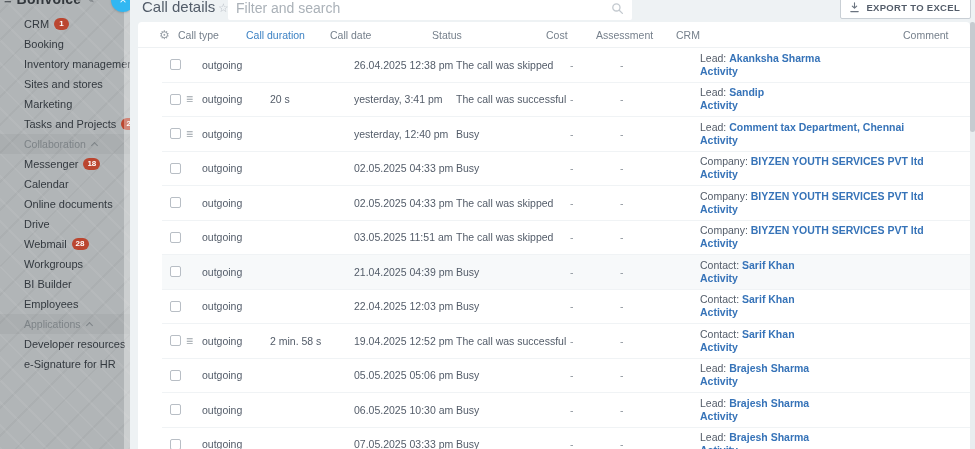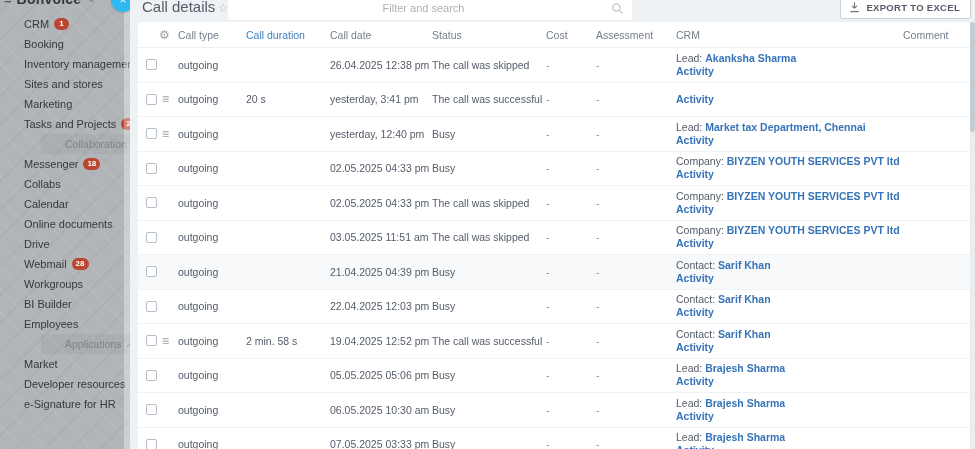--- a/index.html
+++ b/index.html
@@ -26,62 +26,61 @@
   .logo-title { font-size:14px; font-weight:bold; letter-spacing:.2px; }
   .logo-edit { font-size:10px; color:#6a7075; }
   .collapse-btn {
     position:absolute; left:111px; top:-12px; width:24px; height:24px; border-radius:50%;
     background:#31b7f2; border:none; color:#fff; font-size:12px; line-height:22px; text-align:center;
     cursor:pointer; box-shadow:0 1px 2px rgba(0,0,0,.15); z-index:5;
   }
   .nav { padding-top:3px; }
   .sb-item { display:flex; align-items:center; height:20px; padding-left:24px; cursor:pointer; }
   .sb-item .sb-label { font-size:11px; color:#33393f; white-space:nowrap; }
-  .sb-section { display:flex; align-items:center; height:20px; padding-left:24px; background:rgba(0,0,0,.035); cursor:pointer;margin-left:41px; }
+  .sb-section { display:flex; align-items:center; height:20px; padding-left:24px; background:rgba(0,0,0,.035); cursor:pointer; }
   .sb-section .sb-label { font-size:10.5px; color:#7d8387; white-space:nowrap; }
   .chev { width:5px; height:5px; border-left:1px solid #7d8387; border-top:1px solid #7d8387; transform:rotate(45deg); margin-left:6px; margin-top:2px; }
   .badge {
     margin-left:5px; min-width:15px; height:12px; padding:0 4px; border-radius:7px;
     background:#bb4630; color:#fff; font-size:8px; font-weight:bold; line-height:12px; text-align:center;
   }
 
   
   .main { position:relative; flex:1; height:449px; }
   .topbar { position:relative; height:26px; }
   .page-title { position:absolute; left:12px; top:-2px; font-size:15px; font-weight:400; color:#525c69; white-space:nowrap; }
   .star-icon { position:absolute; left:88px; top:1px; font-size:12px; color:#b9bfc6; cursor:pointer; }
   .filterbox {
     position:absolute; left:98px; top:-4px; width:404px; height:24px; background:#fff;
     border-radius:2px; display:flex; align-items:center; padding:0 8px;
   }
   .filterbox input {
-    flex:1; border:none; outline:none; font-size:11px; color:#535c69; background:transparent;
+    flex:1; border:none; outline:none; font-size:14px; color:#535c69; background:transparent;
     font-family:"Liberation Sans", sans-serif;
-    text-align:center;
   }
   .filterbox input::placeholder { color:#aab1b8; }
   .export-btn {
     position:absolute; right:4px; top:-4px; height:23px; padding:0 10px 0 8px;
     background:#fff; border:1px solid #c9cfd5; border-radius:2px; display:flex; align-items:center; gap:6px;
     font-size:9.5px; font-weight:bold; letter-spacing:.3px; color:#535c69; cursor:pointer;
     font-family:"Liberation Sans", sans-serif;
   }
 
   
   .table-card {
     position:absolute; left:8px; top:22px; width:832px; height:427px;
     background:#fff; border-radius:4px 4px 0 0; overflow:hidden;
   }
   .grid-row { display:grid; grid-template-columns:40px 68px 84px 102px 114px 50px 80px 227px 1fr; align-items:center; }
   .thead { height:26px; border-bottom:1px solid #eef1f3; }
   .th { font-size:10.5px; color:#76808c; white-space:nowrap; cursor:pointer; }
   .th.active { color:#3d82c4; }
   .th-tools { padding-left:21px; }
   .gear-icon { font-size:12px; color:#9aa1a8; cursor:pointer; font-family:"DejaVu Sans", sans-serif; }
-  .trow { height:34.5px; border-bottom:1px solid #f0f3f5; cursor:pointer; }
+  .trow { height:34.5px; border-bottom:1px solid #f0f3f5; cursor:pointer;margin-left:24px; }
   .trow.hl { background:#f7f9fa; }
   .cell { font-size:10.5px; color:#535c69; white-space:nowrap; overflow:hidden; }
   .cell-tools { display:flex; align-items:center; height:100%; padding-left:8px; gap:5px; }
   .checkbox { width:11px; height:11px; border:1px solid #b8bec5; border-radius:2px; background:#fff; cursor:pointer; flex:0 0 11px; }
   .rowmenu { font-size:12px; color:#9aa1a8; cursor:pointer; line-height:1; }
   .crm-cell { line-height:13px; }
   .crm-cell .prefix { color:#535c69; }
   a.lnk { color:#3673b8; text-decoration:none; cursor:pointer;font-weight:bold; }
   .muted { color:#8d949c; }
 
@@ -137,24 +136,20 @@
     <span class="sb-label">Collaboration</span>
     <span class="chev"></span>
   </div>
 
 
   <div class="sb-item">
     <span class="sb-label">Messenger</span>
     <span class="badge">18</span>
   </div>
 
-  <div class="sb-item">
-    <span class="sb-label">Collabs</span>
-
-  </div>
 
   <div class="sb-item">
     <span class="sb-label">Calendar</span>
 
   </div>
 
   <div class="sb-item">
     <span class="sb-label">Online documents</span>
 
   </div>
@@ -183,24 +178,20 @@
     <span class="sb-label">Employees</span>
 
   </div>
 
 
   <div class="sb-section">
     <span class="sb-label">Applications</span>
     <span class="chev"></span>
   </div>
 
-  <div class="sb-item">
-    <span class="sb-label">Market</span>
-
-  </div>
 
   <div class="sb-item">
     <span class="sb-label">Developer resources</span>
 
   </div>
 
   <div class="sb-item">
     <span class="sb-label">e-Signature for HR</span>
 
   </div>
@@ -266,38 +257,39 @@
       <span class="checkbox"></span>
       <span class="rowmenu">≡</span>
     </div>
     <div class="cell c-type">outgoing</div>
     <div class="cell c-duration">20 s</div>
     <div class="cell c-date">yesterday, 3:41 pm</div>
     <div class="cell c-status">The call was successful</div>
     <div class="cell c-cost muted">-</div>
     <div class="cell c-assessment muted">-</div>
     <div class="cell crm-cell">
+      <div><span class="prefix">Lead:</span> <a class="lnk c-name">Sandip</a></div>
       <div><a class="lnk c-activity">Activity</a></div>
     </div>
     <div class="cell c-comment"></div>
   </div>
 
   <div class="grid-row trow">
     <div class="cell cell-tools">
       <span class="checkbox"></span>
       <span class="rowmenu">≡</span>
     </div>
     <div class="cell c-type">outgoing</div>
     <div class="cell c-duration"></div>
     <div class="cell c-date">yesterday, 12:40 pm</div>
     <div class="cell c-status">Busy</div>
     <div class="cell c-cost muted">-</div>
     <div class="cell c-assessment muted">-</div>
     <div class="cell crm-cell">
-      <div><span class="prefix">Lead:</span> <a class="lnk c-name">Market tax Department, Chennai</a></div>
+      <div><span class="prefix">Lead:</span> <a class="lnk c-name">Comment tax Department, Chennai</a></div>
       <div><a class="lnk c-activity">Activity</a></div>
     </div>
     <div class="cell c-comment"></div>
   </div>
 
   <div class="grid-row trow">
     <div class="cell cell-tools">
       <span class="checkbox"></span>
       <span class="rowmenu" style="visibility: hidden;">≡</span>
     </div>

